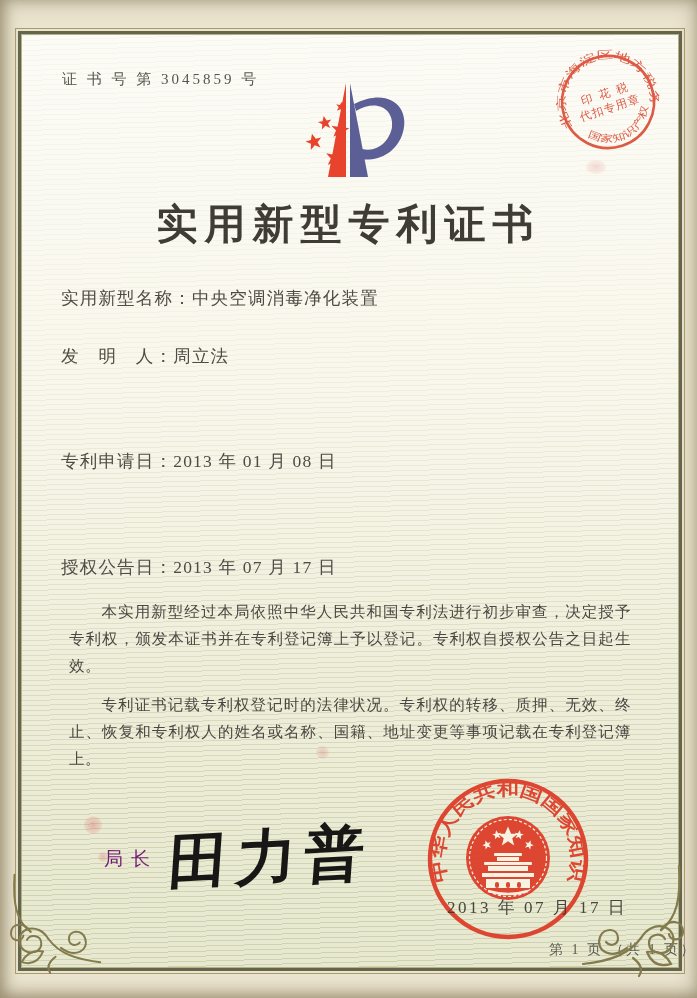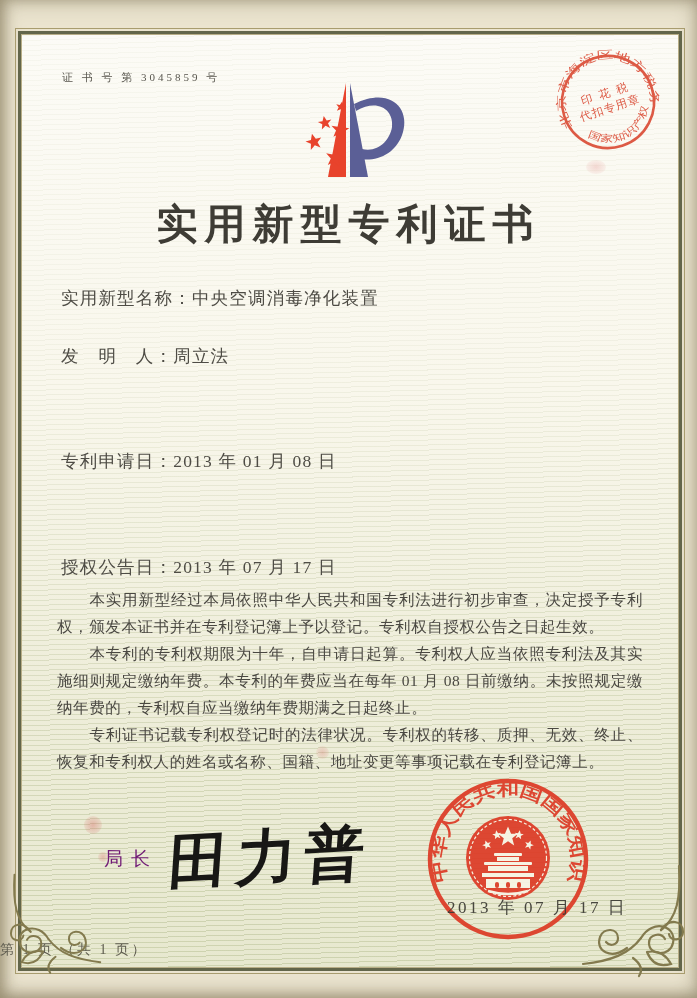--- a/index.html
+++ b/index.html
@@ -25,59 +25,59 @@
   
   .texture{
     position:absolute;left:22px;top:35px;right:19px;bottom:31px;
     background:repeating-linear-gradient(178.5deg, rgba(145,160,100,.30) 0 1px, rgba(0,0,0,0) 1px 5px);
     -webkit-mask-image:linear-gradient(to bottom, rgba(0,0,0,.18) 0%, rgba(0,0,0,.22) 30%, rgba(0,0,0,.55) 55%, rgba(0,0,0,.95) 85%, rgba(0,0,0,1) 100%);
     mask-image:linear-gradient(to bottom, rgba(0,0,0,.18) 0%, rgba(0,0,0,.22) 30%, rgba(0,0,0,.55) 55%, rgba(0,0,0,.95) 85%, rgba(0,0,0,1) 100%);
     pointer-events:none;
   }
   .cert-no{
     position:absolute;left:62px;top:70px;
-    font-size:11px;letter-spacing:3px;color:#57554d;
+    font-size:15px;letter-spacing:3px;color:#57554d;
   }
   .logo{position:absolute;left:284px;top:80px;}
   .tax-stamp{
     position:absolute;left:556px;top:50px;width:104px;height:104px;
     transform:rotate(-18deg);opacity:.88;
   }
   .title{
     position:absolute;left:0;right:0;top:197px;
     text-align:center;font-size:41px;font-weight:bold;
     letter-spacing:7px;color:#3e3c35;
   }
   .field{
     position:absolute;left:61px;
     font-size:17.5px;color:#4e4c45;letter-spacing:1.2px;white-space:nowrap;
   }
   .body-text{
     position:absolute;left:57px;width:586px;top:586px;
     font-size:15.5px;line-height:27px;color:#4a4842;
     text-align:justify;letter-spacing:.6px;
   }
-  .body-text p{margin:0;text-indent:2.1em;}
+  .body-text p{margin:12px;text-indent:2.1em;}
   .signer{
     position:absolute;left:104px;top:846px;
     font-size:19px;letter-spacing:8px;color:#701a75;
   }
   .signature{
     position:absolute;left:168px;top:812px;width:230px;height:100px;
     font-size:60px;color:#181715;line-height:90px;
     transform:rotate(-3deg) skewX(-7deg);
     letter-spacing:8px;font-weight:bold;white-space:nowrap;
   }
   .big-seal{position:absolute;left:423px;top:774px;width:170px;height:170px;opacity:.93;z-index:4;}
   .seal-date{
     position:absolute;left:447px;top:896px;z-index:5;
     font-size:17px;letter-spacing:2.5px;color:rgba(58,56,50,.92);white-space:nowrap;
   }
   .footer{
-    position:absolute;left:0;right:0;top:941px;text-align:left;
+    position:absolute;left:0;right:0;top:941px;text-align:right;
     font-size:14px;letter-spacing:2.5px;color:#5d5b4e;
   }
   .flourish{position:absolute;z-index:3;}
   .flourish.br{right:4px;bottom:20px;}
   .flourish.bl{left:2px;bottom:22px;transform:scaleX(-1);}
   .stain{position:absolute;border-radius:50%;pointer-events:none;}
 </style>
 </head>
 <body>
 
@@ -130,21 +130,20 @@
 
   <div class="title">实用新型专利证书</div>
 
   <div class="field" style="top:344px"><span>发　明　人：</span><span>周立法</span></div>
   <div class="field" style="top:286px"><span>实用新型名称：</span><span>中央空调消毒净化装置</span></div>
   <div class="field" style="top:449px"><span>专利申请日：</span><span>2013 年 01 月 08 日</span></div>
   <div class="field" style="top:555px"><span>授权公告日：</span><span>2013 年 07 月 17 日</span></div>
 
   <div class="body-text">
     <p>本实用新型经过本局依照中华人民共和国专利法进行初步审查，决定授予专利权，颁发本证书并在专利登记簿上予以登记。专利权自授权公告之日起生效。</p>
-    <p>本专利的专利权期限为十年，自申请日起算。专利权人应当依照专利法及其实施细则规定缴纳年费。本专利的年费应当在每年 01 月 08 日前缴纳。未按照规定缴纳年费的，专利权自应当缴纳年费期满之日起终止。</p>
     <p>专利证书记载专利权登记时的法律状况。专利权的转移、质押、无效、终止、恢复和专利权人的姓名或名称、国籍、地址变更等事项记载在专利登记簿上。</p>
   </div>
 
   <div class="signer">局长</div>
   <div class="signature">田力普</div>
 
   <svg class="big-seal" viewBox="0 0 170 170">
     <circle cx="85" cy="85" r="78" fill="none" stroke="#dd3b26" stroke-width="4.5"></circle>
     <defs>
       <path id="sealRing" d="M 24.9 106.9 A 64 64 0 1 1 145.1 106.9"></path>

